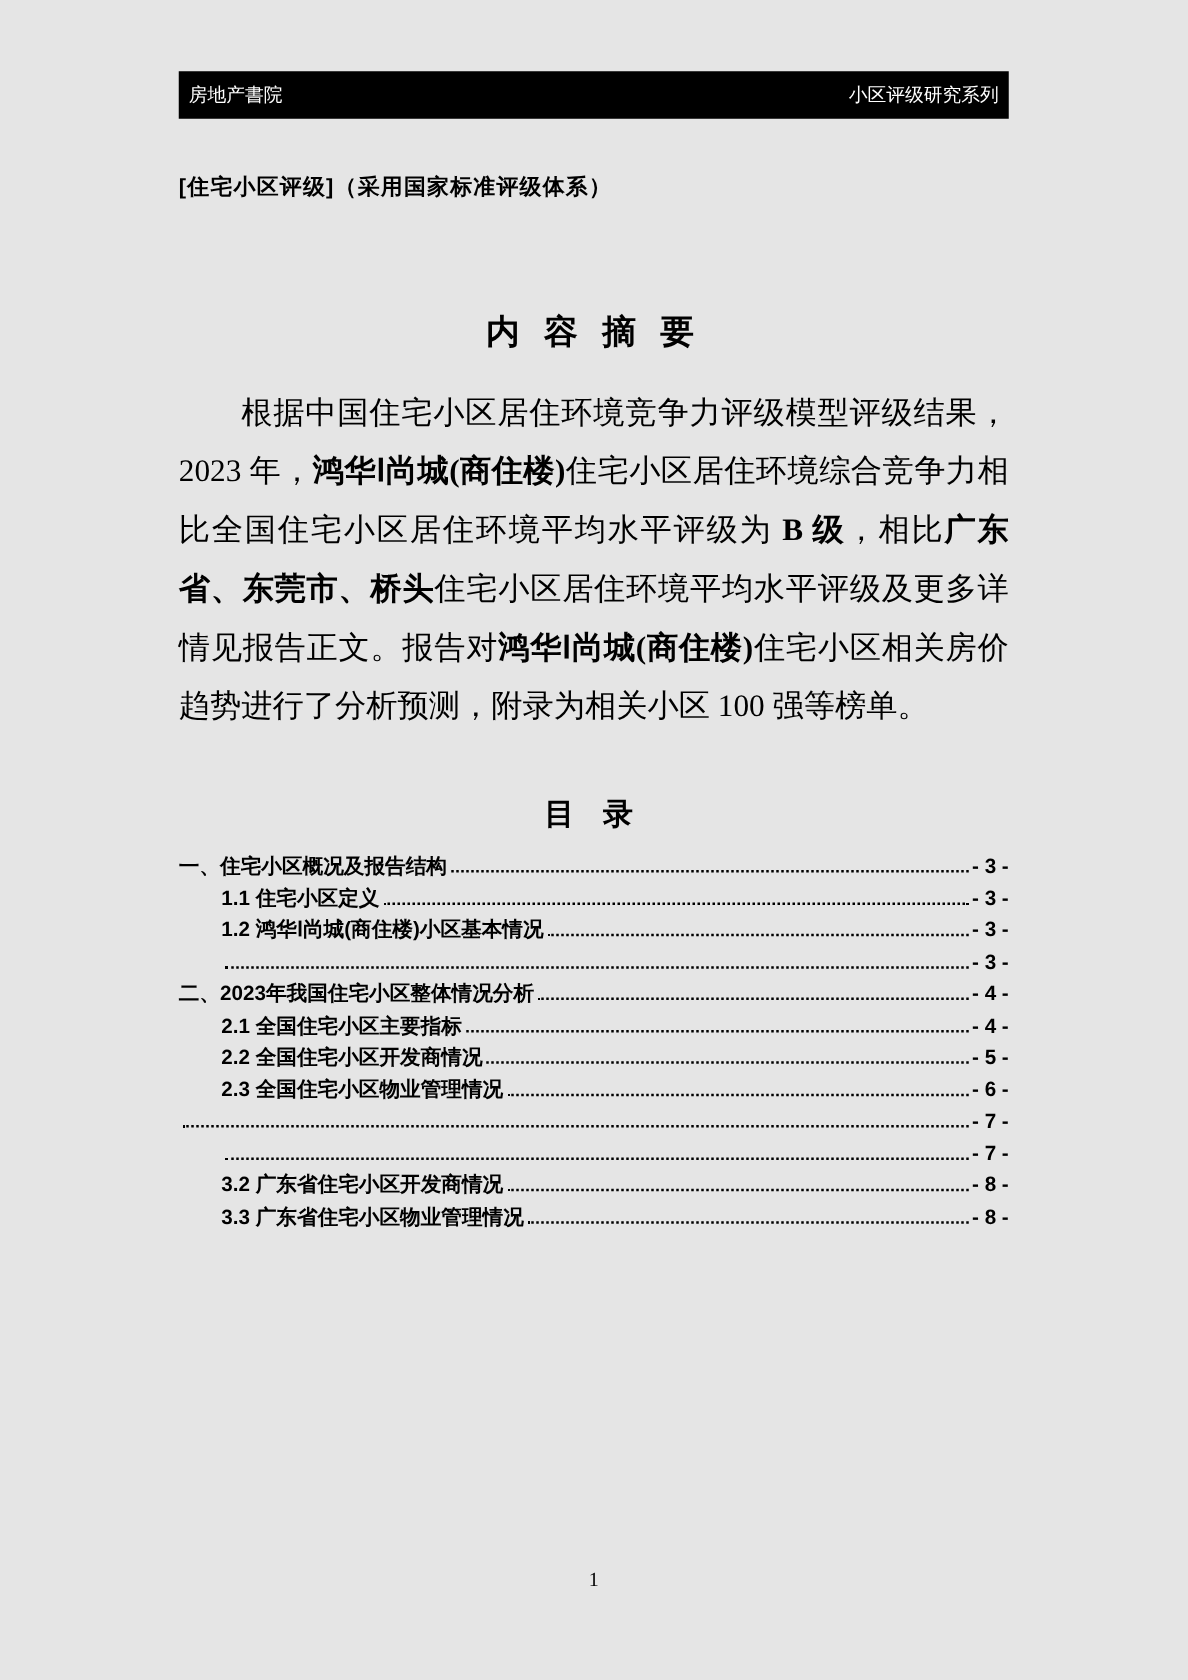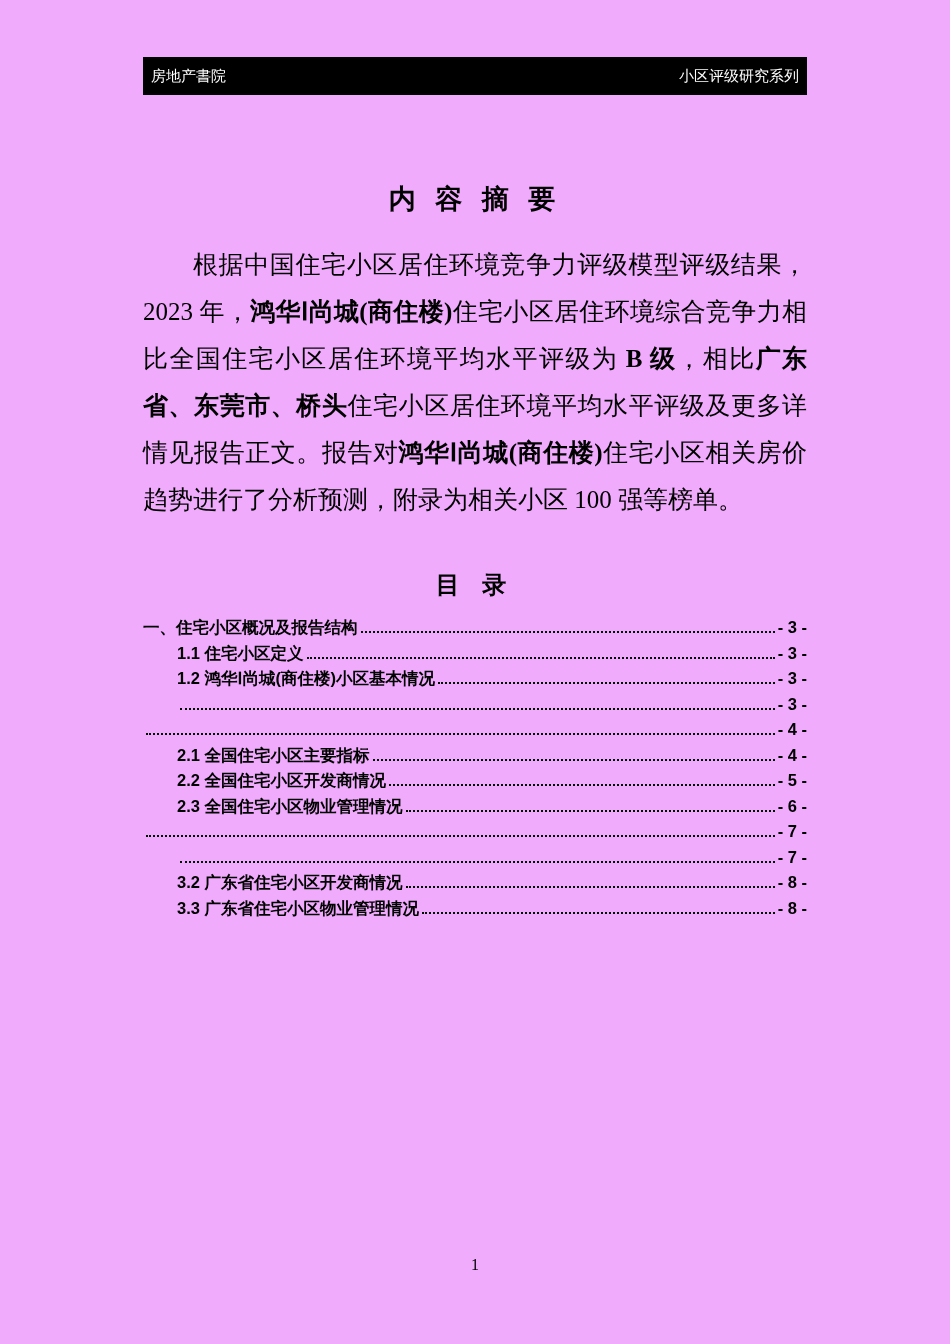--- a/index.html
+++ b/index.html
@@ -5,21 +5,21 @@
   html, body {
     margin: 0;
     padding: 0;
     background: #ffffff;
   }
   .page {
     position: relative;
     width: 950px;
     height: 1344px;
     margin: 0 auto;
-    background: #f0abfc;
+    background: #e5e5e5;
     color: #000000;
     font-family: "Liberation Serif", serif;
     box-sizing: border-box;
     padding: 57px 143px 0 143px;
     overflow: hidden;
   }
   .header-bar {
     background: #000000;
     color: #ffffff;
     height: 38px;
@@ -117,20 +117,21 @@
 </head>
 <body>
 
 <div class="page">
 
   <div class="header-bar">
     <span>房地产書院</span>
     <span>小区评级研究系列</span>
   </div>
 
+  <div class="report-tag">[住宅小区评级]（采用国家标准评级体系）</div>
 
 
   <div class="summary-heading">内 容 摘 要</div>
 
   <div class="summary-paragraph" id="summary-paragraph"><span>根据中国住宅小区居住环境竞争力评级模型评级结果，2023 年，</span><b>鸿华Ⅰ尚城(商住楼)</b><span>住宅小区居住环境综合竞争力相比全国住宅小区居住环境平均水平评级为 </span><b>B 级</b><span>，相比</span><b>广东省、东莞市、桥头</b><span>住宅小区居住环境平均水平评级及更多详情见报告正文。报告对</span><b>鸿华Ⅰ尚城(商住楼)</b><span>住宅小区相关房价趋势进行了分析预测，附录为相关小区 100 强等榜单。</span></div>
 
   <div class="toc-heading">目 录</div>
 
   <div class="toc-list" id="toc-list">
   <div class="toc-row">
@@ -150,20 +151,21 @@
     <span class="toc-dots"></span>
     <span class="toc-page">- 3 -</span>
   </div>
 
   <div class="toc-row indent">
     <span class="toc-dots"></span>
     <span class="toc-page">- 3 -</span>
   </div>
 
   <div class="toc-row">
+    <span class="toc-label">二、2023年我国住宅小区整体情况分析</span>
     <span class="toc-dots"></span>
     <span class="toc-page">- 4 -</span>
   </div>
 
   <div class="toc-row indent">
     <span class="toc-label">2.1 全国住宅小区主要指标</span>
     <span class="toc-dots"></span>
     <span class="toc-page">- 4 -</span>
   </div>
 

